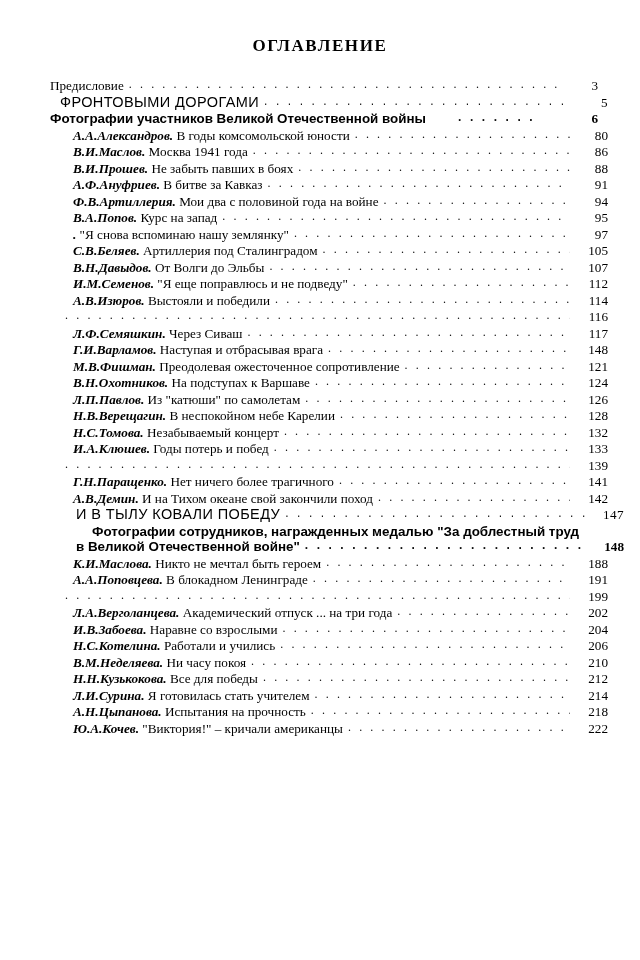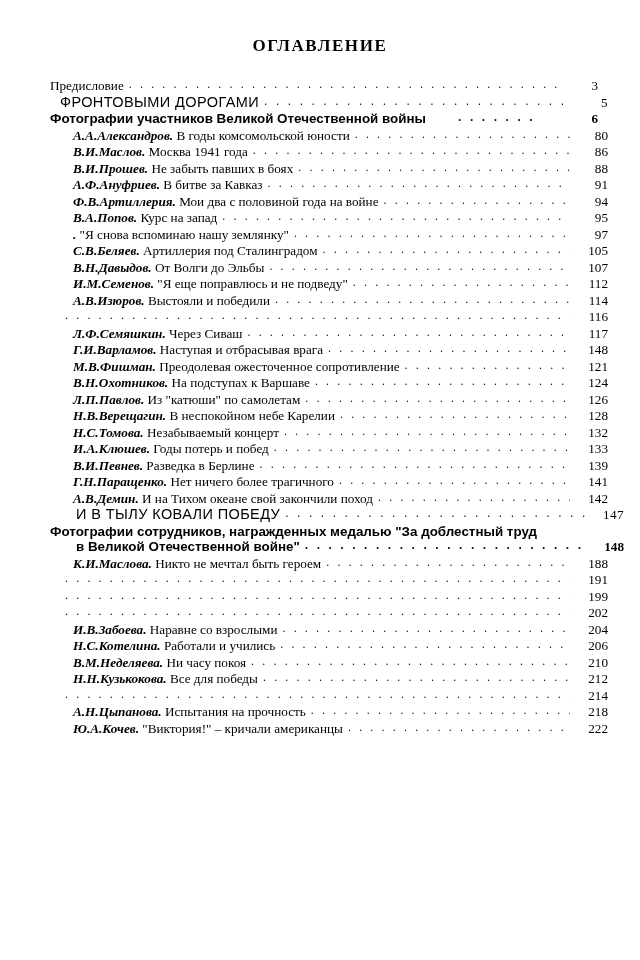--- a/index.html
+++ b/index.html
@@ -68,21 +68,21 @@
   .lvl-3 { padding-left: 30px; }
 
   
   .s-plain   { font-family: "Liberation Serif", serif; }
   .s-section { font-family: "Liberation Sans", sans-serif; font-size: 14.5px; letter-spacing: .4px; }
   .s-bold    { font-family: "Liberation Sans", sans-serif; font-weight: bold; font-size: 13.4px; gap: 27px; }
   .s-entry   { font-family: "Liberation Serif", serif; }
   .s-entry .nm { font-style: italic; font-weight: bold; margin-left: 13px; }
   .s-wrap    { font-family: "Liberation Sans", sans-serif; font-weight: bold; font-size: 13.4px; }
 
-  .row.tight { margin-bottom: 0; }
+  .row.tight { margin-bottom: 0; margin-left: 42px; }
   .nodots .dots { visibility: hidden; }
   .corner-mark {
     position: absolute;
     right: 40px;
     bottom: 162px;
     font-size: 11px;
     color: #333;
   }
 </style>
 </head>
@@ -199,21 +199,20 @@
         <span class="txt"><span class="nm">Н.С.Томова.</span><span> Незабываемый концерт</span></span>
         <span class="dots">. . . . . . . . . . . . . . . . . . . . . . . . . . . . . . . . . . . . . . . . . . . . . . . . . . . . . . . . . . . . . . . . . . . . . . . . . . . . . . . . . . . . . . . . . . </span>
         <span class="pg">132</span>
       </div>
       <div class="row lvl-2 s-entry">
         <span class="txt"><span class="nm">И.А.Клюшев.</span><span> Годы потерь и побед</span></span>
         <span class="dots">. . . . . . . . . . . . . . . . . . . . . . . . . . . . . . . . . . . . . . . . . . . . . . . . . . . . . . . . . . . . . . . . . . . . . . . . . . . . . . . . . . . . . . . . . . </span>
         <span class="pg">133</span>
       </div>
       <div class="row lvl-2 s-entry">
-        <span class="txt"><span class="nm">В.И.Певнев.</span><span> Разведка в Берлине</span></span>
         <span class="dots">. . . . . . . . . . . . . . . . . . . . . . . . . . . . . . . . . . . . . . . . . . . . . . . . . . . . . . . . . . . . . . . . . . . . . . . . . . . . . . . . . . . . . . . . . . </span>
         <span class="pg">139</span>
       </div>
       <div class="row lvl-2 s-entry">
         <span class="txt"><span class="nm">Г.Н.Паращенко.</span><span> Нет ничего более трагичного</span></span>
         <span class="dots">. . . . . . . . . . . . . . . . . . . . . . . . . . . . . . . . . . . . . . . . . . . . . . . . . . . . . . . . . . . . . . . . . . . . . . . . . . . . . . . . . . . . . . . . . . </span>
         <span class="pg">141</span>
       </div>
       <div class="row lvl-2 s-entry">
         <span class="txt"><span class="nm">А.В.Демин.</span><span> И на Тихом океане свой закончили поход</span></span>
@@ -234,28 +233,30 @@
         <span class="txt">в Великой Отечественной войне"</span>
         <span class="dots">. . . . . . . . . . . . . . . . . . . . . . . . . . . . . . . . . . . . . . . . . . . . . . . . . . . . . . . . . . . . . . . . . . . . . . . . . . . . . . . . . . . . . . . . . . </span>
         <span class="pg">148</span>
       </div>
       <div class="row lvl-2 s-entry">
         <span class="txt"><span class="nm">К.И.Маслова.</span><span> Никто не мечтал быть героем</span></span>
         <span class="dots">. . . . . . . . . . . . . . . . . . . . . . . . . . . . . . . . . . . . . . . . . . . . . . . . . . . . . . . . . . . . . . . . . . . . . . . . . . . . . . . . . . . . . . . . . . </span>
         <span class="pg">188</span>
       </div>
       <div class="row lvl-2 s-entry">
+        <span class="txt"><span class="nm">А.А.Поповцева.</span><span> В блокадном Ленинграде</span></span>
         <span class="dots">. . . . . . . . . . . . . . . . . . . . . . . . . . . . . . . . . . . . . . . . . . . . . . . . . . . . . . . . . . . . . . . . . . . . . . . . . . . . . . . . . . . . . . . . . . </span>
         <span class="pg">191</span>
       </div>
       <div class="row lvl-2 s-entry">
         <span class="dots">. . . . . . . . . . . . . . . . . . . . . . . . . . . . . . . . . . . . . . . . . . . . . . . . . . . . . . . . . . . . . . . . . . . . . . . . . . . . . . . . . . . . . . . . . . </span>
         <span class="pg">199</span>
       </div>
       <div class="row lvl-2 s-entry">
+        <span class="txt"><span class="nm">Л.А.Верголанцева.</span><span> Академический отпуск ... на три года</span></span>
         <span class="dots">. . . . . . . . . . . . . . . . . . . . . . . . . . . . . . . . . . . . . . . . . . . . . . . . . . . . . . . . . . . . . . . . . . . . . . . . . . . . . . . . . . . . . . . . . . </span>
         <span class="pg">202</span>
       </div>
       <div class="row lvl-2 s-entry">
         <span class="txt"><span class="nm">И.В.Забоева.</span><span> Наравне со взрослыми</span></span>
         <span class="dots">. . . . . . . . . . . . . . . . . . . . . . . . . . . . . . . . . . . . . . . . . . . . . . . . . . . . . . . . . . . . . . . . . . . . . . . . . . . . . . . . . . . . . . . . . . </span>
         <span class="pg">204</span>
       </div>
       <div class="row lvl-2 s-entry">
         <span class="txt"><span class="nm">Н.С.Котелина.</span><span> Работали и учились</span></span>
@@ -266,20 +267,21 @@
         <span class="txt"><span class="nm">В.М.Неделяева.</span><span> Ни часу покоя</span></span>
         <span class="dots">. . . . . . . . . . . . . . . . . . . . . . . . . . . . . . . . . . . . . . . . . . . . . . . . . . . . . . . . . . . . . . . . . . . . . . . . . . . . . . . . . . . . . . . . . . </span>
         <span class="pg">210</span>
       </div>
       <div class="row lvl-2 s-entry">
         <span class="txt"><span class="nm">Н.Н.Кузькокова.</span><span> Все для победы</span></span>
         <span class="dots">. . . . . . . . . . . . . . . . . . . . . . . . . . . . . . . . . . . . . . . . . . . . . . . . . . . . . . . . . . . . . . . . . . . . . . . . . . . . . . . . . . . . . . . . . . </span>
         <span class="pg">212</span>
       </div>
       <div class="row lvl-2 s-entry">
+        <span class="txt"><span class="nm">Л.И.Сурина.</span><span> Я готовилась стать учителем</span></span>
         <span class="dots">. . . . . . . . . . . . . . . . . . . . . . . . . . . . . . . . . . . . . . . . . . . . . . . . . . . . . . . . . . . . . . . . . . . . . . . . . . . . . . . . . . . . . . . . . . </span>
         <span class="pg">214</span>
       </div>
       <div class="row lvl-2 s-entry">
         <span class="txt"><span class="nm">А.Н.Цыпанова.</span><span> Испытания на прочность</span></span>
         <span class="dots">. . . . . . . . . . . . . . . . . . . . . . . . . . . . . . . . . . . . . . . . . . . . . . . . . . . . . . . . . . . . . . . . . . . . . . . . . . . . . . . . . . . . . . . . . . </span>
         <span class="pg">218</span>
       </div>
       <div class="row lvl-2 s-entry">
         <span class="txt"><span class="nm">Ю.А.Кочев.</span><span> "Виктория!" – кричали американцы</span></span>

